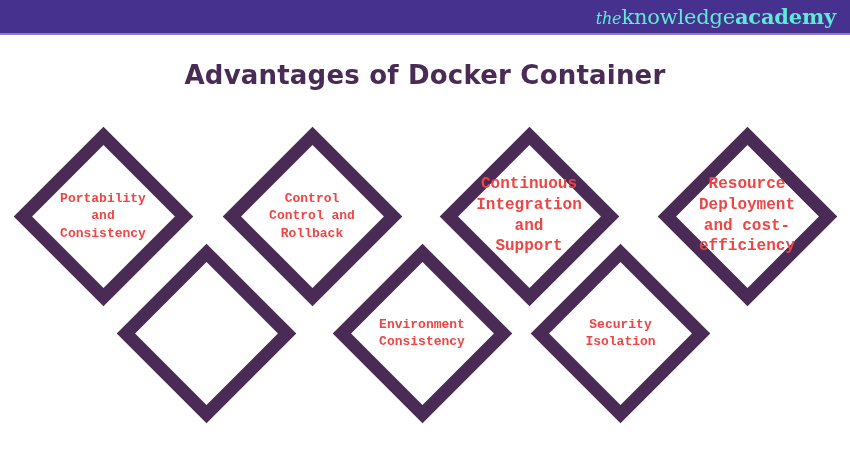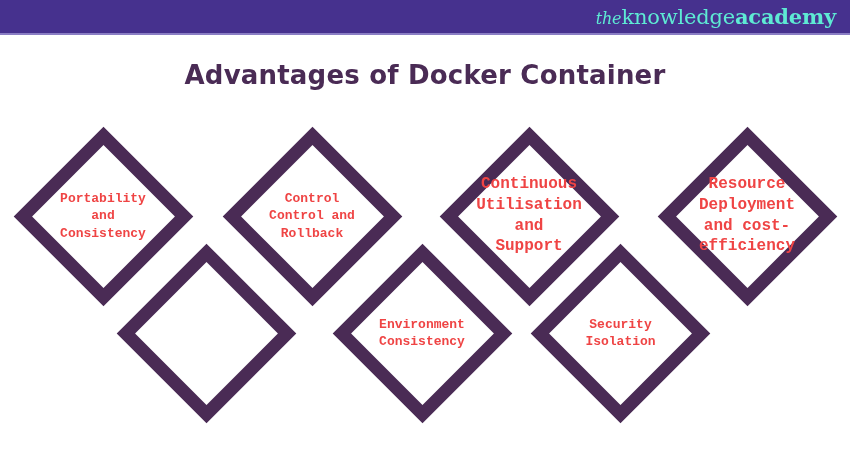--- a/index.html
+++ b/index.html
@@ -142,21 +142,21 @@
       <div class="diamond" style="position: absolute; left: 0px; top: 0px;"></div>
       <div class="diamond-label">
         <div>Environment</div>
         <div>Consistency</div>
       </div>
     </div>
     <div class="diamond-wrap" style="position: absolute; left: 465.5px; top: 152.5px; width: 127px; height: 127px;">
       <div class="diamond" style="position: absolute; left: 0px; top: 0px;"></div>
       <div class="diamond-label small">
         <div>Continuous</div>
-        <div>Utilisation and</div>
+        <div>Integration and</div>
         <div>Support</div>
       </div>
     </div>
     <div class="diamond-wrap" style="position: absolute; left: 557px; top: 269.5px; width: 127px; height: 127px;">
       <div class="diamond" style="position: absolute; left: 0px; top: 0px;"></div>
       <div class="diamond-label">
         <div>Security</div>
         <div>Isolation</div>
       </div>
     </div>

